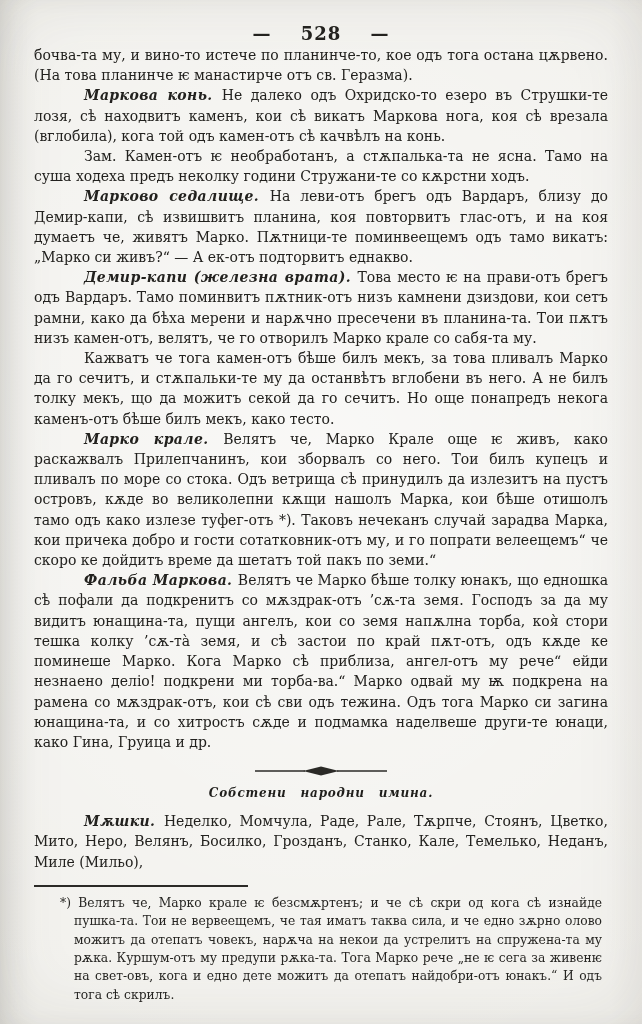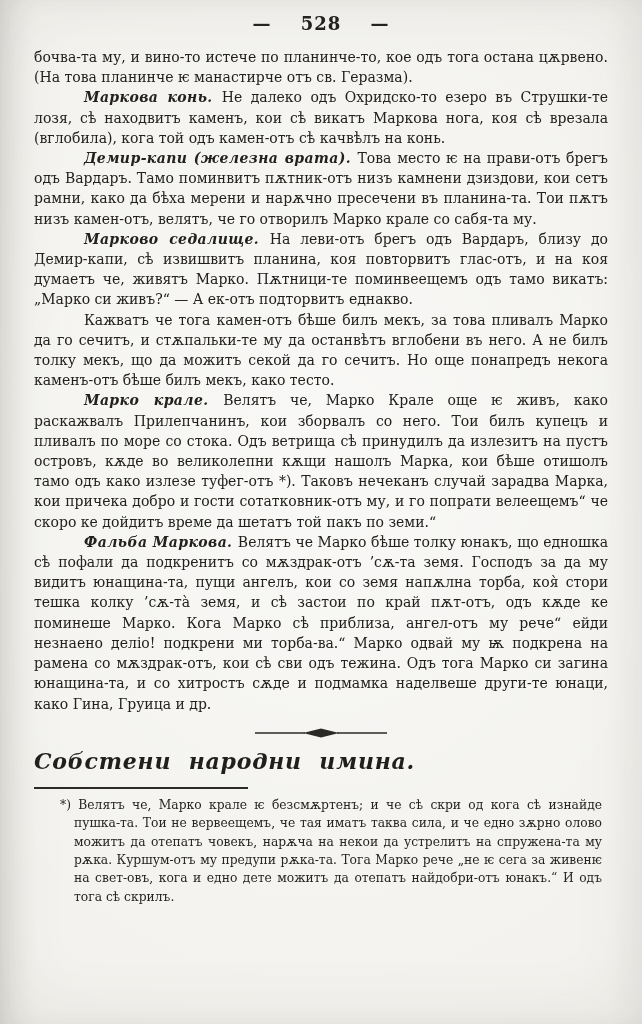--- a/index.html
+++ b/index.html
@@ -20,30 +20,30 @@
     box-sizing: border-box;
     padding: 0 34px;
     background:
       radial-gradient(ellipse 120% 90% at 50% 45%, rgba(255,255,255,0.55) 0%, rgba(255,255,255,0) 70%),
       linear-gradient(90deg, #e9e8e4 0%, #f2f1ed 6%, #f2f1ed 95%, #eceae6 100%),
       #f1f0ec;
     box-shadow: inset 0 0 70px rgba(90,85,75,0.10), inset 14px 0 30px -16px rgba(70,65,58,0.18);
     color: #1f1e1c;
   }
   .page-number {
-    padding-top: 13px;
+    padding-top: 23px;
     text-align: center;
     font-size: 18px;
     font-weight: 700;
     letter-spacing: 1px;
     word-spacing: 22px;
     color: #23221f;
   }
   .body-text {
-    margin-top: 13px;
+    margin-top: 1px;
   }
   .para {
     margin: 0;
     font-size: 14px;
     line-height: 20.2px;
     text-align: justify;
     color: #22211e;
   }
   .para.indent {
     text-indent: 50px;
@@ -55,22 +55,22 @@
   }
   .divider {
     margin: 13px auto 0 auto;
     width: 160px;
     height: 12px;
     display: block;
     text-align: center;
   }
   .section-heading {
     margin: 9px 0 0 0;
-    text-align: left;
-    font-size: 22px;
+    text-align: center;
+    font-size: 12px;
     font-weight: 700;
     font-style: italic;
     letter-spacing: 0.8px;
     word-spacing: 9px;
     color: #201f1c;
   }
   .names-para {
     margin-top: 11px;
   }
   .footnote-rule {
@@ -96,41 +96,43 @@
 <div class="page">
 
   <div class="page-number">— 528 —</div>
 
   <div class="body-text">
 
     <p class="para"><span class="lead"></span><span>бочва-та му, и вино-то истече по планинче-то, кое одъ тога остана цѫрвено. (На това планинче ѥ манастирче отъ св. Геразма).</span></p>
 
     <p class="para indent"><span class="lead">Маркова конь. </span><span>Не далеко одъ Охридско-то езеро въ Струшки-те лозя, сѣ находвитъ каменъ, кои сѣ викатъ Маркова нога, коя сѣ врезала (вглобила), кога той одъ камен-отъ сѣ качвѣлъ на конь.</span></p>
 
+    <p class="para indent"><span class="lead"></span><span>Зам. Камен-отъ ѥ необработанъ, а стѫпалька-та не ясна. Тамо на суша ходеха предъ неколку години Стружани-те со кѫрстни ходъ.</span></p>
 
 
+    <p class="para indent"><span class="lead">Марково седалище. </span><span>На леви-отъ брегъ одъ Вардаръ, близу до Демир-капи, сѣ извишвитъ планина, коя повторвитъ глас-отъ, и на коя думаетъ че, живятъ Марко. Пѫтници-те поминвеещемъ одъ тамо викатъ: „Марко си живъ?“ — А ек-отъ подторвитъ еднакво.</span></p>
+
     <p class="para indent"><span class="lead">Демир-капи (железна врата). </span><span>Това место ѥ на прави-отъ брегъ одъ Вардаръ. Тамо поминвитъ пѫтник-отъ низъ камнени дзиздови, кои сетъ рамни, како да бѣха мерени и нарѫчно пресечени въ планина-та. Тои пѫтъ низъ камен-отъ, велятъ, че го отворилъ Марко крале со сабя-та му.</span></p>
-
-    <p class="para indent"><span class="lead">Марково седалище. </span><span>На леви-отъ брегъ одъ Вардаръ, близу до Демир-капи, сѣ извишвитъ планина, коя повторвитъ глас-отъ, и на коя думаетъ че, живятъ Марко. Пѫтници-те поминвеещемъ одъ тамо викатъ: „Марко си живъ?“ — А ек-отъ подторвитъ еднакво.</span></p>
 
     <p class="para indent"><span class="lead"></span><span>Кажватъ че тога камен-отъ бѣше билъ мекъ, за това пливалъ Марко да го сечитъ, и стѫпальки-те му да останвѣтъ вглобени въ него. А не билъ толку мекъ, що да можитъ секой да го сечитъ. Но още понапредъ некога каменъ-отъ бѣше билъ мекъ, како тесто.</span></p>
 
     <p class="para indent"><span class="lead">Марко крале. </span><span>Велятъ че, Марко Крале още ѥ живъ, како раскажвалъ Прилепчанинъ, кои зборвалъ со него. Тои билъ купецъ и пливалъ по море со стока. Одъ ветрища сѣ принудилъ да излезитъ на пустъ островъ, кѫде во великолепни кѫщи нашолъ Марка, кои бѣше отишолъ тамо одъ како излезе туфег-отъ *). Таковъ нечеканъ случай зарадва Марка, кои причека добро и гости сотатковник-отъ му, и го попрати велеещемъ“ че скоро ке дойдитъ време да шетатъ той пакъ по земи.“</span></p>
 
     <p class="para indent"><span class="lead">Фальба Маркова. </span><span>Велятъ че Марко бѣше толку юнакъ, що едношка сѣ пофали да подкренитъ со мѫздрак-отъ ’сѫ-та земя. Господъ за да му видитъ юнащина-та, пущи ангелъ, кои со земя напѫлна торба, коя̀ стори тешка колку ’сѫ-та̀ земя, и сѣ застои по край пѫт-отъ, одъ кѫде ке поминеше Марко. Кога Марко сѣ приблиза, ангел-отъ му рече“ ейди незнаено деліо! подкрени ми торба-ва.“ Марко одвай му ѭ подкрена на рамена со мѫздрак-отъ, кои сѣ сви одъ тежина. Одъ тога Марко си загина юнащина-та, и со хитростъ сѫде и подмамка наделвеше други-те юнаци, како Гина, Груица и др.</span></p>
 
     <svg class="divider" width="160" height="12" viewBox="0 0 160 12" xmlns="http://www.w3.org/2000/svg">
       <line x1="14" y1="6" x2="64" y2="6" stroke="#2b2a27" stroke-width="1.4"></line>
       <line x1="96" y1="6" x2="146" y2="6" stroke="#2b2a27" stroke-width="1.4"></line>
       <polygon points="62,6 80,1.5 98,6 80,10.5" fill="#2b2a27"></polygon>
       <polygon points="70,6 80,3.2 90,6 80,8.8" fill="#2b2a27"></polygon>
     </svg>
 
     <h2 class="section-heading">Собстени народни имина.</h2>
 
+    <p class="para indent names-para"><span class="lead">Мѫшки. </span><span>Неделко, Момчула, Раде, Рале, Тѫрпче, Стоянъ, Цветко, Мито, Неро, Велянъ, Босилко, Грозданъ, Станко, Кале, Темелько, Неданъ, Миле (Мильо),</span></p>
 
   </div>
 
   <div class="footnote-rule"></div>
 
   <p class="footnote">*) Велятъ че, Марко крале ѥ безсмѫртенъ; и че сѣ скри од кога сѣ изнайде пушка-та. Тои не вервеещемъ, че тая иматъ таква сила, и че едно зѫрно олово можитъ да отепатъ човекъ, нарѫча на некои да устрелитъ на спружена-та му рѫка. Куршум-отъ му предупи рѫка-та. Тога Марко рече „не ѥ сега за живенѥ на свет-овъ, кога и едно дете можитъ да отепатъ найдобри-отъ юнакъ.“ И одъ тога сѣ скрилъ.</p>
 
 </div>
 
 </body></html>

